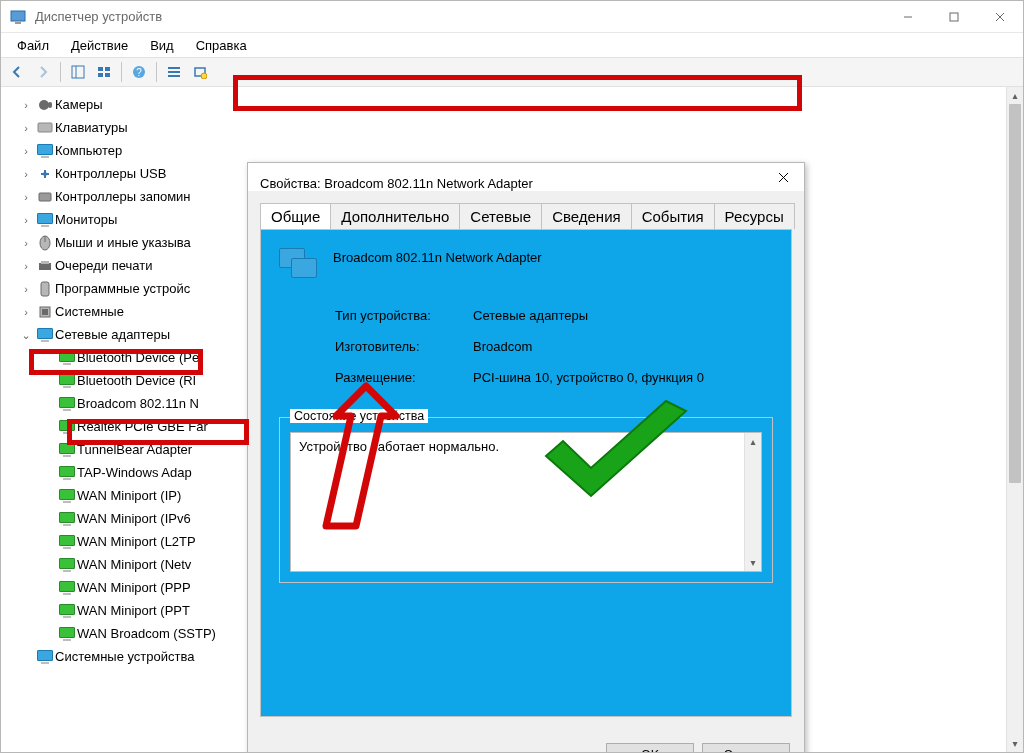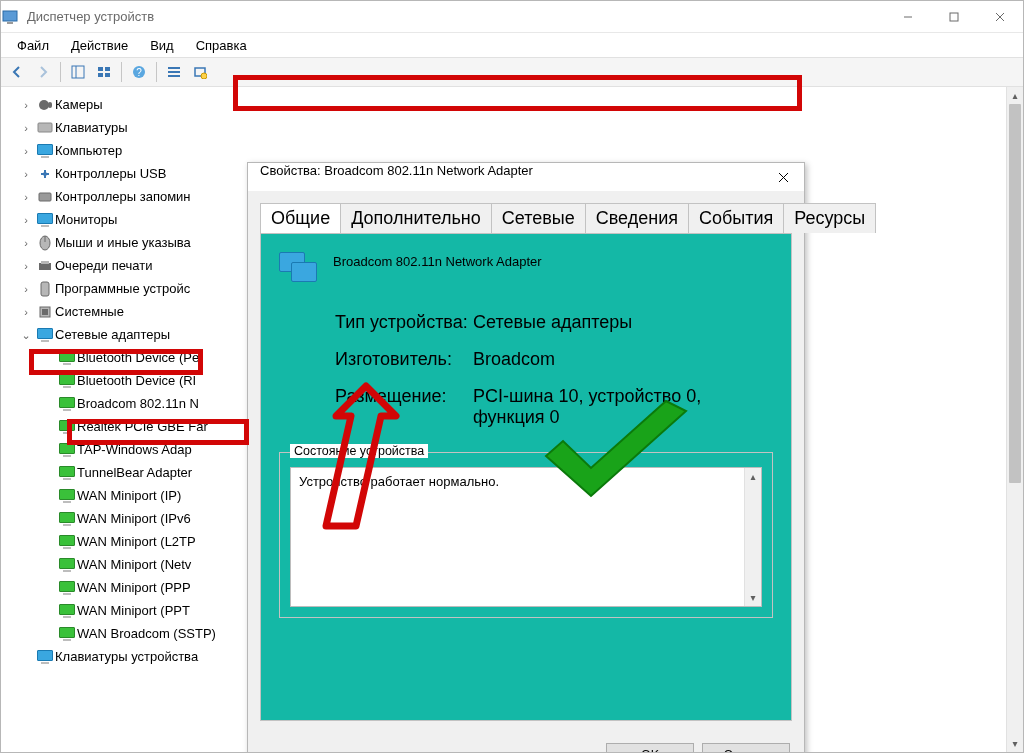--- a/index.html
+++ b/index.html
@@ -1,19 +1,19 @@
 <!DOCTYPE html>
 <html><head>
 <meta charset="utf-8">
 <style>
   html,body{margin:0;padding:0;font-family:"Segoe UI",Tahoma,sans-serif;font-size:13px;color:#000;background:#fff;overflow:hidden}
   *{box-sizing:border-box}
   .window{width:1024px;height:753px;border:1px solid #b7b7b7;position:relative;background:#fff;display:flex;flex-direction:column}
   
-  .titlebar{height:32px;display:flex;align-items:center;border-bottom:1px solid #e8e8e8}
+  .titlebar{height:32px;display:flex;align-items:center;padding-left:8px;border-bottom:1px solid #e8e8e8}
   .titlebar .icon-slot{width:18px;height:18px;margin-right:8px;display:flex;align-items:center;justify-content:center}
   .titlebar .title{flex:1;font-size:13px;color:#6a6a6a}
   .titlebar .ctrl{width:46px;height:32px;display:flex;align-items:center;justify-content:center;color:#6a6a6a}
   
   .menubar{height:24px;display:flex;align-items:center;padding-left:6px;gap:2px}
   .menubar span{padding:2px 10px;cursor:default}
   
   .toolbar{height:30px;border-top:1px solid #e1e1e1;border-bottom:1px solid #e1e1e1;background:#f5f5f5;display:flex;align-items:center;padding:0 4px;gap:2px}
   .tbtn{width:24px;height:24px;border:1px solid transparent;display:flex;align-items:center;justify-content:center;border-radius:2px}
   .tsep{width:1px;height:20px;background:#c6c6c6;margin:0 3px}
@@ -33,34 +33,34 @@
   .mon-icon::before{content:"";position:absolute;inset:0 0 3px 0;background:#3ac13a;border:1px solid #2a8a2a;border-radius:1px}
   .mon-icon.blue::before{background:#3aa7e0;border-color:#1a7ab2}
   .mon-icon::after{content:"";position:absolute;left:4px;right:4px;bottom:0;height:2px;background:#bdbdbd}
   
   .vscroll{width:17px;background:#f0f0f0;border-left:1px solid #e1e1e1;display:flex;flex-direction:column}
   .vscroll .sbtn{height:17px;display:flex;align-items:center;justify-content:center;color:#606060;font-size:10px}
   .vscroll .strack{flex:1;position:relative}
   .vscroll .thumb{position:absolute;left:2px;right:2px;top:0;height:60%;background:#c2c2c2;border-radius:1px}
   
   .dialog{position:absolute;left:246px;top:75px;width:558px;height:618px;background:#f0f0f0;border:1px solid #b7b7b7;box-shadow:2px 2px 6px rgba(0,0,0,.25)}
-  .dlg-title{height:28px;background:#fff;display:flex;align-items:flex-start;padding:0 0 0 12px}
+  .dlg-title{height:28px;background:#fff;display:flex;align-items:flex-end;padding:0 0 0 12px}
   .dlg-title .lbl{flex:1;font-size:13px}
   .dlg-title .x{width:42px;height:28px;display:flex;align-items:center;justify-content:center}
   .tabs{display:flex;align-items:flex-end;padding:12px 12px 0 12px;background:#f0f0f0}
-  .tab{padding:4px 10px;border:1px solid #c2c2c2;border-bottom:none;background:#f0f0f0;position:relative;margin-right:-1px;font-size:18px}
+  .tab{padding:4px 10px;border:1px solid #c2c2c2;border-bottom:none;background:#f0f0f0;position:relative;margin-right:-1px;font-size:15px}
   .tab.sel{background:#fff;z-index:2}
-  .tabpane{margin:0 12px 0 12px;border:1px solid #c2c2c2;background:#14b8a6;padding:18px 18px 12px 18px}
+  .tabpane{margin:0 12px 0 12px;border:1px solid #c2c2c2;background:#0ea5e9;padding:18px 18px 12px 18px}
   .dev-header{display:flex;align-items:flex-start;gap:14px;margin-bottom:24px}
   .dev-iconbig{width:40px;height:36px;position:relative}
   .dev-iconbig .m1,.dev-iconbig .m2{position:absolute;width:26px;height:20px;border:1px solid #1a7ab2;background:#3aa7e0;border-radius:2px}
   .dev-iconbig .m1{left:0;top:0}
   .dev-iconbig .m2{left:12px;top:10px}
   .dev-name{padding-top:2px}
-  .info-grid{display:grid;grid-template-columns:138px 1fr;row-gap:16px;margin-left:56px;margin-bottom:24px;font-size:18px}
+  .info-grid{display:grid;grid-template-columns:138px 1fr;row-gap:16px;margin-left:56px;margin-bottom:32px;font-size:13px}
   .fieldset{border:1px solid #c2c2c2;margin:0 0 14px 0;position:relative}
   .fieldset .legend{position:absolute;top:-9px;left:10px;background:#fff;padding:0 4px;font-size:12.5px}
   .status-box{margin:14px 10px 10px 10px;height:140px;border:1px solid #bcbcbc;background:#fff;padding:6px 8px;position:relative;font-size:13px}
   .status-box .sbar{position:absolute;right:0;top:0;bottom:0;width:17px;background:#f0f0f0;border-left:1px solid #e1e1e1;display:flex;flex-direction:column;justify-content:space-between}
   .status-box .sbar .sbtn{height:17px;display:flex;align-items:center;justify-content:center;font-size:10px;color:#606060}
   .dlg-buttons{position:absolute;right:14px;bottom:12px;display:flex;gap:8px}
   .btn{min-width:88px;height:24px;border:1px solid #adadad;background:#e1e1e1;font-size:12.5px;display:flex;align-items:center;justify-content:center;font-family:inherit;padding:0 12px}
   
   .redbox{position:absolute;border:5px solid #d20606;pointer-events:none}
   
@@ -277,32 +277,32 @@
         <li class="node lvl2">
             <span class="nicon">
               <span class="mon-icon"></span>
             </span>
             <span class="nlbl">Realtek PCIe GBE Far</span>
           </li>
         <li class="node lvl2">
             <span class="nicon">
               <span class="mon-icon"></span>
             </span>
+            <span class="nlbl">TunnelBear Adapter</span>
+          </li>
+        <li class="node lvl2">
+            <span class="nicon">
+              <span class="mon-icon"></span>
+            </span>
             <span class="nlbl">TAP-Windows Adap</span>
           </li>
         <li class="node lvl2">
             <span class="nicon">
               <span class="mon-icon"></span>
             </span>
-            <span class="nlbl">TunnelBear Adapter</span>
-          </li>
-        <li class="node lvl2">
-            <span class="nicon">
-              <span class="mon-icon"></span>
-            </span>
             <span class="nlbl">WAN Miniport (IP)</span>
           </li>
         <li class="node lvl2">
             <span class="nicon">
               <span class="mon-icon"></span>
             </span>
             <span class="nlbl">WAN Miniport (IPv6</span>
           </li>
         <li class="node lvl2">
             <span class="nicon">
@@ -332,21 +332,21 @@
             <span class="nicon">
               <span class="mon-icon"></span>
             </span>
             <span class="nlbl">WAN Broadcom (SSTP)</span>
           </li>
         <li class="node lvl1">
             <span class="exp"></span>
             <span class="nicon">
               <span class="mon-icon blue"></span>
             </span>
-            <span class="nlbl">Клавиатуры устройства</span>
+            <span class="nlbl">Системные устройства</span>
           </li>
       </ul>
     </div>
 
     <div class="vscroll">
       <div class="sbtn">▴</div>
       <div class="strack">
           <div class="thumb"></div>
         </div>
       <div class="sbtn">▾</div>

